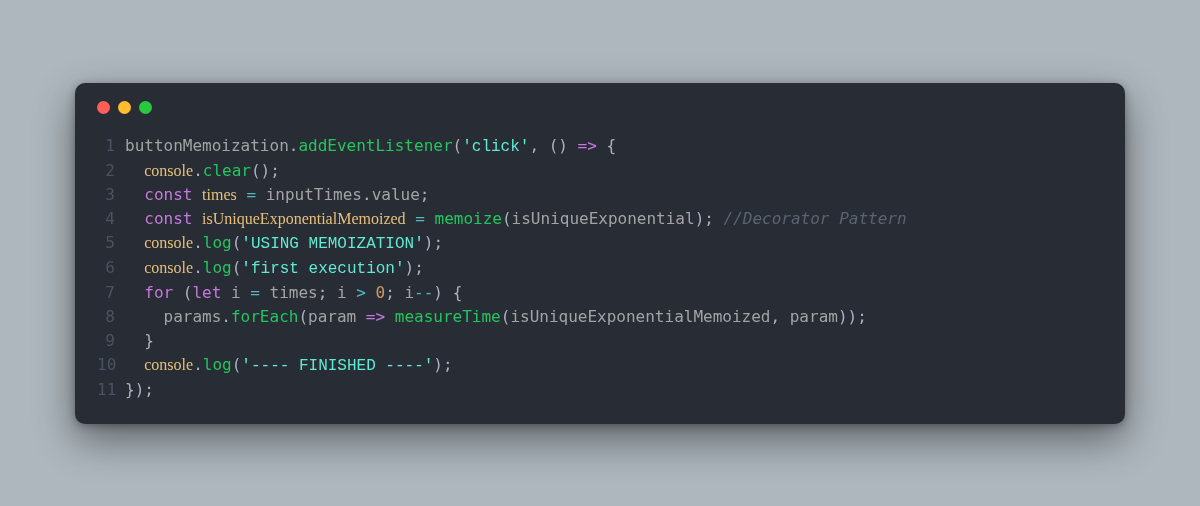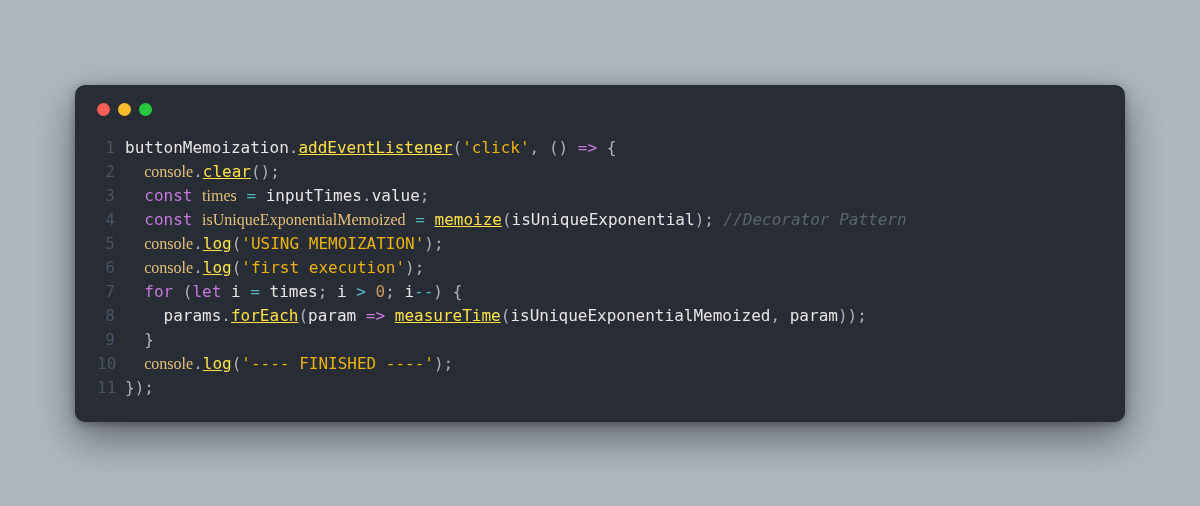--- a/index.html
+++ b/index.html
@@ -42,25 +42,25 @@
   .line { display: flex; }
   .gutter {
     width: 28px;
     text-align: right;
     color: #4b5263;
     user-select: none;
     padding-right: 10px;
     flex: none;
   }
   .tok-default { color: #abb2bf; }
-  .tok-method  { color: #fde047; text-decoration: underline; } 
+  .tok-method  { color: #22c55e; } 
   .tok-purple  { color: #c678dd; } 
-  .tok-red     { color: #e5e5e5; } 
+  .tok-red     { color: #a3a3a3; } 
   .tok-orange  { color: #d19a66; } 
-  .tok-green   { color: #eab308; } 
+  .tok-green   { color: #5eead4; font-family: Liberation Mono, monospace; } 
   .tok-cyan    { color: #56b6c2; } 
   .tok-yellow  { color: #e5c07b; font-family: Liberation Serif, serif; } 
   .tok-comment { color: #5c6370; font-style: italic; text-align: center; }
 </style>
 </head>
 <body>
 
 <div class="window">
   <div class="titlebar">
     <div class="dot dot-red"></div>

